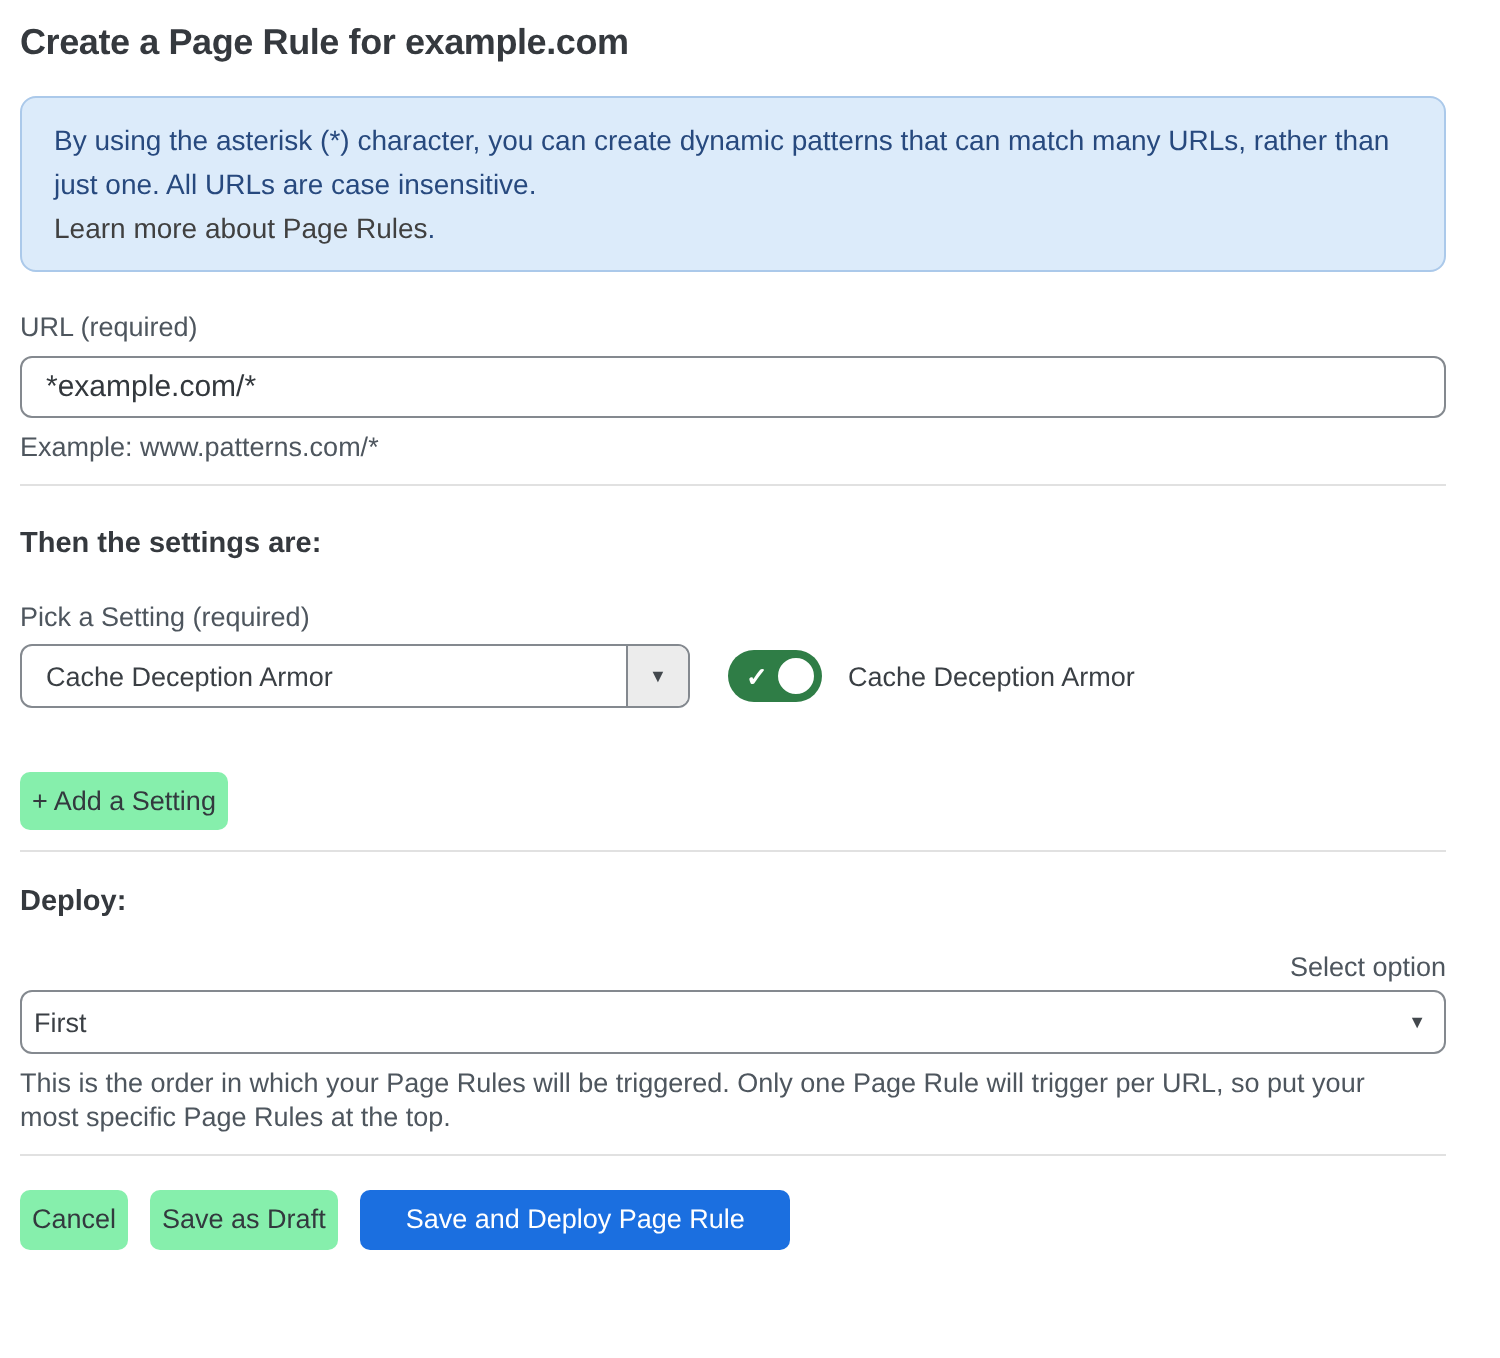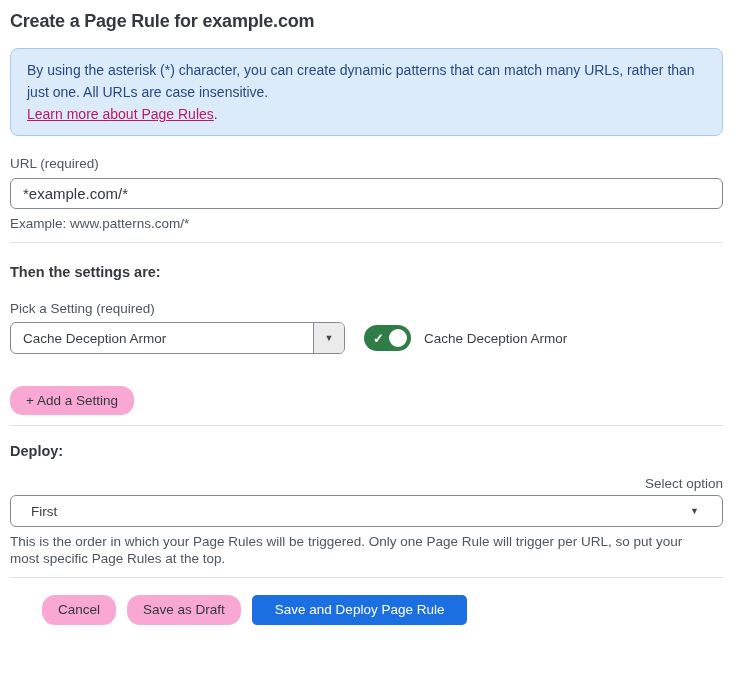--- a/index.html
+++ b/index.html
@@ -20,21 +20,21 @@
   .info-box {
     background:#dcebfa;
     border:1px solid #abc9ea;
     border-radius:8px;
     padding:10px 16px;
     font-size:14px; line-height:22px;
     color:#27497e;
     margin-bottom:20px;
   }
   .info-heading { font-weight:bold; color:#17397a; }
-  .info-box a { color:#be185d; text-decoration:underline; cursor:pointer; }
+  .info-box a { color:#404040; cursor:pointer; }
 
   .field-label {
     display:block; font-size:13.5px; color:#4e565e;
     line-height:16px; margin:0 0 6px 0;
   }
   .url-input {
     display:block; width:100%; height:31px;
     border:1px solid #84898f; border-radius:6px;
     padding:0 12px; font-size:15px; color:#33383d;
     font-family:inherit; background:#fff; outline:none;
@@ -78,39 +78,39 @@
   .toggle .knob {
     position:absolute; right:2px; top:2px; width:22px; height:22px;
     background:#ffffff; border:2px solid #2f7d46; border-radius:50%;
   }
   .toggle-label { margin-left:13px; font-size:13.5px; color:#3a3f44; }
 
   button {
     font-family:inherit; cursor:pointer; border:none;
     border-radius:5px; height:30px; font-size:13.5px; line-height:1;
   }
-  .btn-gray { background:#f9a8d4; color:#33393e; padding:0 16px;border-radius:13px; }
+  .btn-gray { background:#86efac; color:#33393e; padding:0 6px; }
   .btn-blue { background:#1b6fe0; color:#ffffff; padding:0 23px; }
   .add-btn { margin-top:32px; height:29px; }
 
   .order-heading { margin-top:16px; }
   .order-select-label { margin-top:16px; margin-bottom:3px;text-align:right; }
 
   .select-full {
     display:flex; align-items:center; justify-content:space-between;
     height:32px; border:1px solid #84898f; border-radius:6px;
-    padding:0 20px; font-size:13.5px; color:#3a3f44;
+    padding:0 6px; font-size:13.5px; color:#3a3f44;
     background:#fff; cursor:pointer;
   }
   .select-full .arrow { font-size:9px; color:#43484d; margin-right:3px; }
 
   .order-helper { margin-top:6px; line-height:17px; max-width:700px; }
 
   .footer-divider { margin-top:14px; }
-  .footer-row { display:flex; gap:11px; margin-top:17px;margin-left:32px; }
+  .footer-row { display:flex; gap:11px; margin-top:17px; }
 </style>
 </head>
 <body>
 
 <div class="wrap">
 
   <h1 class="page-title">Create a Page Rule for example.com</h1>
 
   <div class="info-box">
     <div class="info-body">By using the asterisk (*) character, you can create dynamic patterns that can match many URLs, rather than just one. All URLs are case insensitive.</div>

